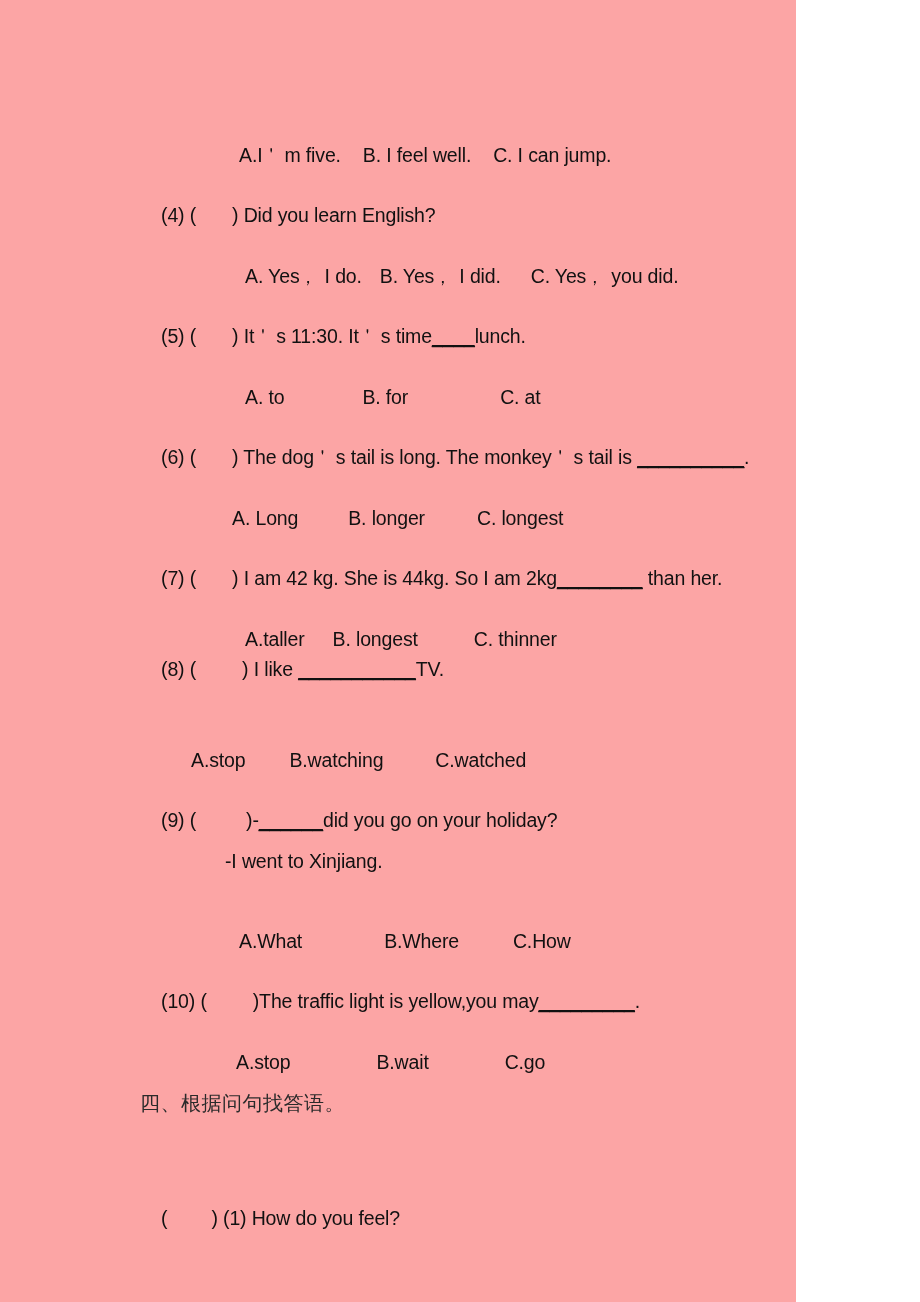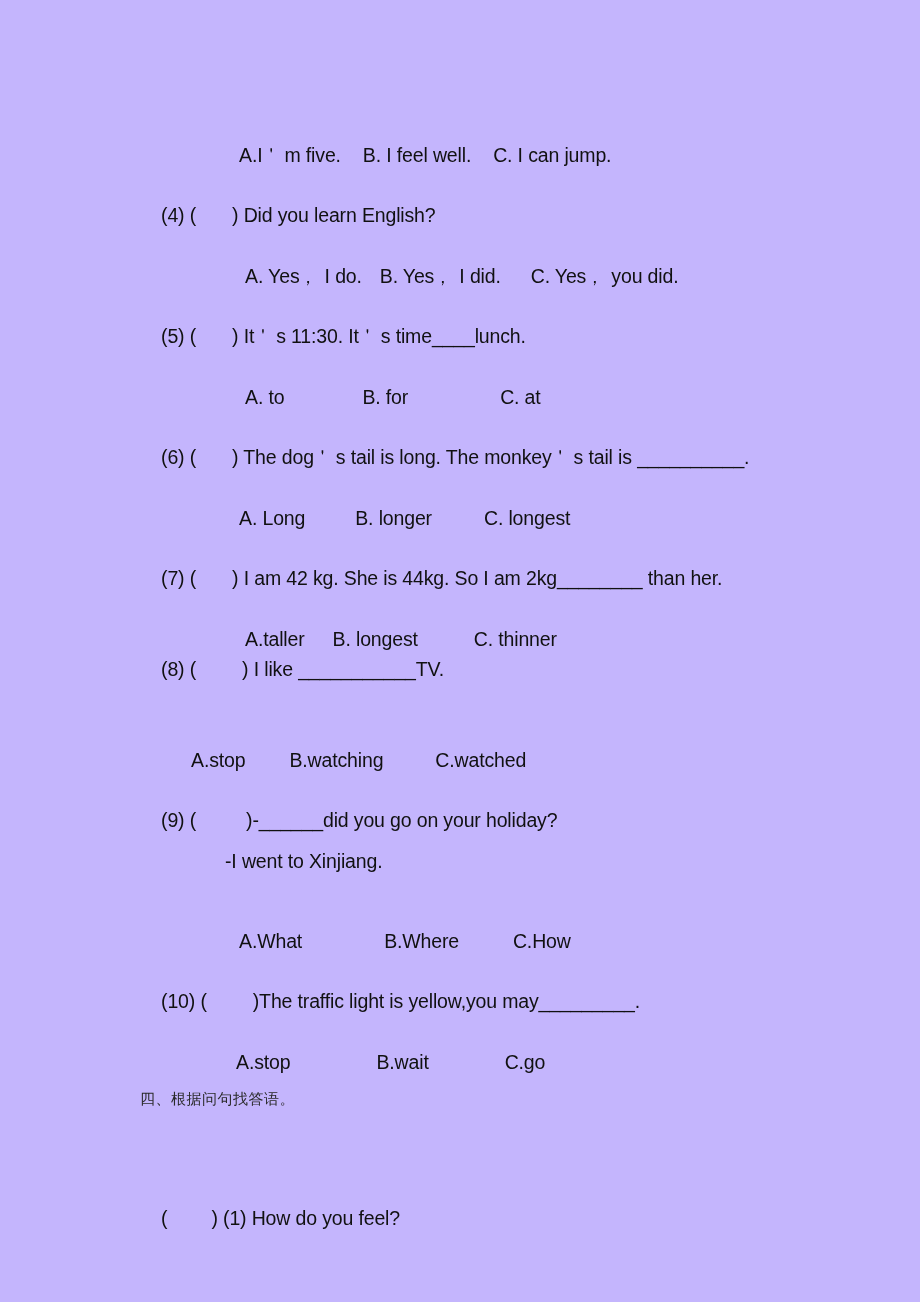--- a/index.html
+++ b/index.html
@@ -15,52 +15,53 @@
     overflow: hidden;
     font-family: "Liberation Sans", sans-serif;
     color: #000000;
     -webkit-font-smoothing: antialiased;
   }
 
   .page {
     position: absolute;
     left: 0;
     top: 0;
-    width: 920px;
+    width: 796px;
     height: 1302px;
-    background: #c4b5fd;
+    background: #fca5a5;
   }
 
   
   .line {
     position: absolute;
     white-space: pre;
     line-height: 1;
     font-size: 19.5px;
     letter-spacing: -0.15px;
     color: #111111;
   }
 
   
   .en {
     font-family: "Liberation Sans", sans-serif;
     font-weight: 400;
   }
 
   
   .cn {
-    font-family: Liberation Mono, monospace;
+    font-family: Liberation Sans, sans-serif;
     font-weight: 400;
-    font-size: 15px;
+    font-size: 20px;
     color: #2a2a2a;
     letter-spacing: 0.5px;
   }
 
   
   .blank {
+    text-decoration: underline;
     text-decoration-thickness: 1.5px;
     text-underline-offset: 2px;
   }
 
   
   .apos {
     font-family: "DejaVu Sans", sans-serif;
     font-size: 17px;
     vertical-align: 2px;
     padding-right: 5px;
@@ -97,21 +98,21 @@
   </div>
 
   <div class="line en" style="left:224px; top:368px;">
     <span class="opt">A. to</span><span style="display:inline-block;width:78px"></span><span class="opt">B. for</span><span style="display:inline-block;width:92px"></span><span class="opt">C. at</span>
   </div>
 
   <div class="line en" style="left:140px; top:428px;">
     <span>(6) (</span><span style="display:inline-block;width:36px"></span><span>) The dog</span><span class="apos">＇</span><span>s tail is long. The monkey</span><span class="apos">＇</span><span>s tail is </span><span class="blank">__________</span><span>.</span>
   </div>
 
-  <div class="line en" style="left:218px; top:489px;">
+  <div class="line en" style="left:211px; top:489px;">
     <span class="opt">A. Long</span><span style="display:inline-block;width:50px"></span><span class="opt">B. longer</span><span style="display:inline-block;width:52px"></span><span class="opt">C. longest</span>
   </div>
 
   <div class="line en" style="left:140px; top:549px;">
     <span>(7) (</span><span style="display:inline-block;width:36px"></span><span>) I am 42 kg. She is 44kg. So I am 2kg</span><span class="blank">________</span><span> than her.</span>
   </div>
 
   <div class="line en" style="left:224px; top:610px;">
     <span class="opt">A.taller</span><span style="display:inline-block;width:28px"></span><span class="opt">B. longest</span><span style="display:inline-block;width:56px"></span><span class="opt">C. thinner</span>
   </div>

